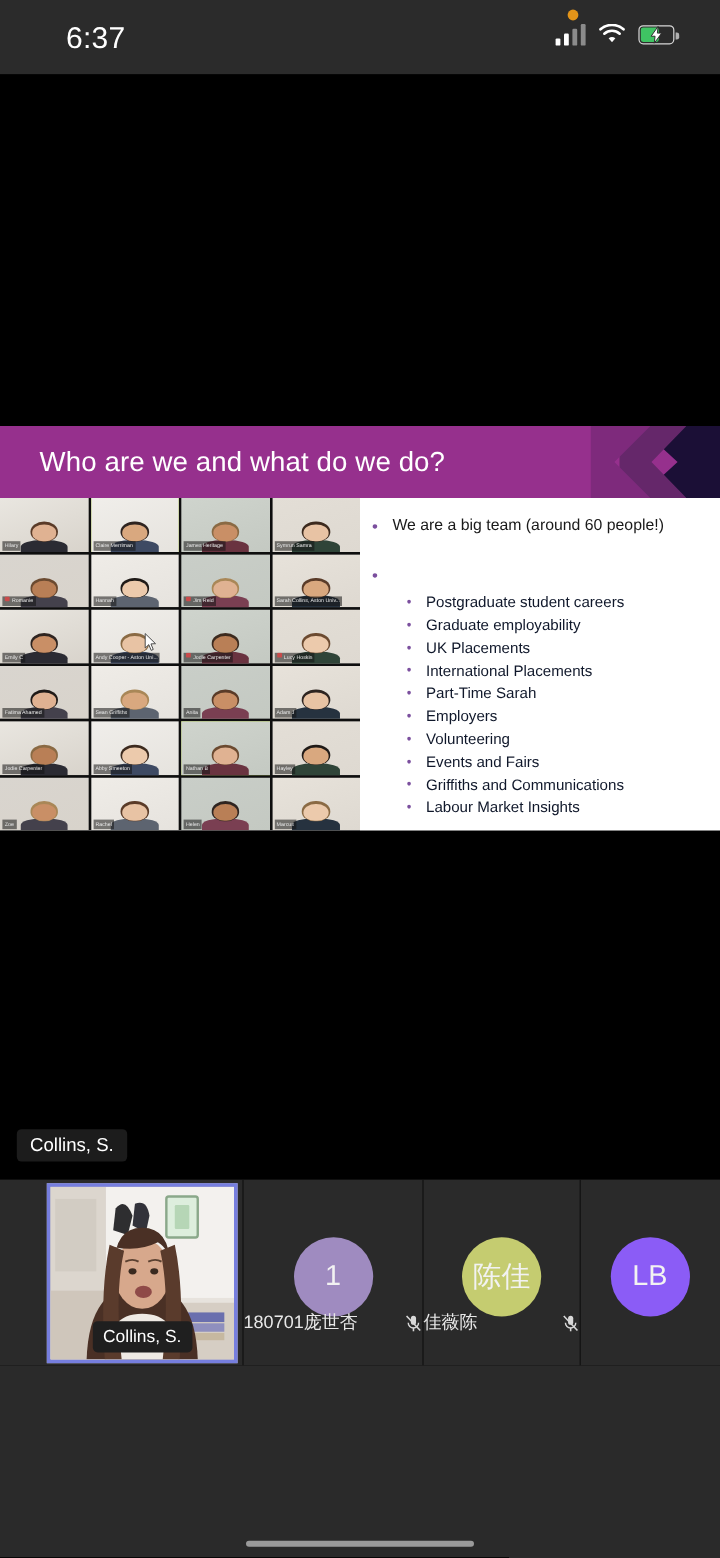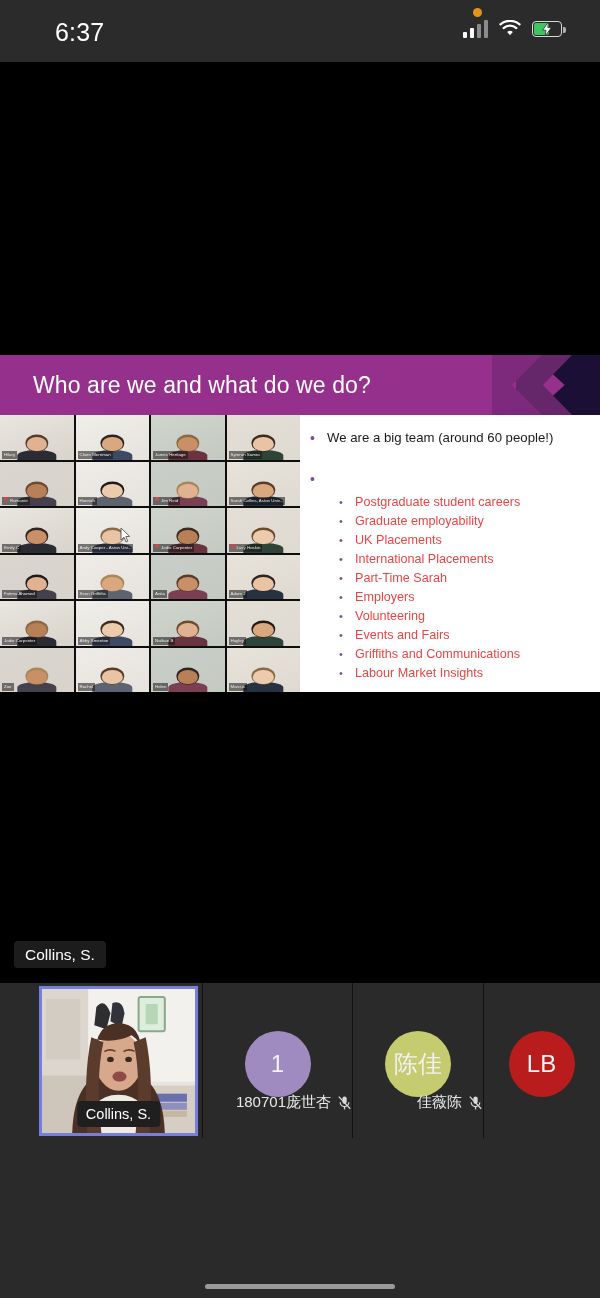--- a/index.html
+++ b/index.html
@@ -97,21 +97,21 @@
   
   #slide-body {
     position: absolute; left: 300px; top: 60px; width: 300px; height: 277px;
     background: #fff; padding: 14px 8px 0 10px;
   }
   .b1 { display: flex; margin-bottom: 5px; }
   .b1 > .dot { color: #7b4f9e; font-size: 14px; line-height: 18px; width: 17px; flex: 0 0 17px; }
   .b1 > .txt { color: #1a1a1a; font-size: 13.2px; line-height: 18px; }
   .b2 { display: flex; margin-top: 1px; }
   .b2 > .dot { color: #7b4f9e; font-size: 11px; line-height: 18px; width: 16px; flex: 0 0 16px; margin-left: 29px; }
-  .b2 > .txt { color: #ef4444; font-size: 12.6px; line-height: 18px; }
+  .b2 > .txt { color: #0f172a; font-size: 12.6px; line-height: 18px; }
   #bullet-gap { height: 18px; }
   #cursor {
     position: absolute; left: 120px; top: 172px; width: 11px; height: 16px;
     pointer-events: none;
   }
 
   
   #float-name {
     position: absolute; left: 14px; top: 941px;
     background: #1c1c1c; color: #fff;
@@ -144,21 +144,21 @@
   .avatar {
     position: absolute; left: 50%; top: 48px; transform: translateX(-50%);
     width: 66px; height: 66px; border-radius: 50%;
     display: flex; align-items: center; justify-content: center;
     color: #f2f2f2; font-size: 24px; letter-spacing: 0;
   }
   .avatar.small { font-size: 24px; }
   .cell-name {
     position: absolute; left: 0; right: 0; bottom: 26px; text-align: center;
     color: #e8e8e8; font-size: 15px; white-space: nowrap;
-    display: flex; align-items: center; justify-content: flex-end; gap: 6px;
+    display: flex; align-items: center; justify-content: space-between; gap: 6px;
   }
   .mic-off { display: inline-block; width: 15px; height: 16px; }
 
   
   #control-bar { position: absolute; left: 0; top: 1138px; width: 600px; height: 160px; background: #2a2a2a; }
   #home-indicator { position: absolute; left: 50%; transform: translateX(-50%); bottom: 9px; width: 190px; height: 5px; border-radius: 3px; background: #9a9a9a; }
 </style>
 </head>
 <body>
 
@@ -512,21 +512,21 @@
             <rect x="5.4" y="1.4" width="4.3" height="7.6" rx="2.15" fill="#d8d8d8"></rect>
             <path d="M3.2 7.3 a4.3 4.3 0 0 0 8.6 0" stroke="#d8d8d8" stroke-width="1.2" fill="none"></path>
             <rect x="6.9" y="11.4" width="1.3" height="3" fill="#d8d8d8"></rect>
             <line x1="1.8" y1="1.6" x2="13.2" y2="13.8" stroke="#d8d8d8" stroke-width="1.3"></line>
           </svg>
         </span>
       </div>
     </div>
 
     <div class="cell" id="cell-4">
-      <div class="avatar" style="background:#b91c1c">LB</div>
+      <div class="avatar" style="background:#8b5cf6">LB</div>
     </div>
   </div>
 
   <div id="control-bar">
 
     <div id="home-indicator"></div>
   </div>
 
 </div>
 

